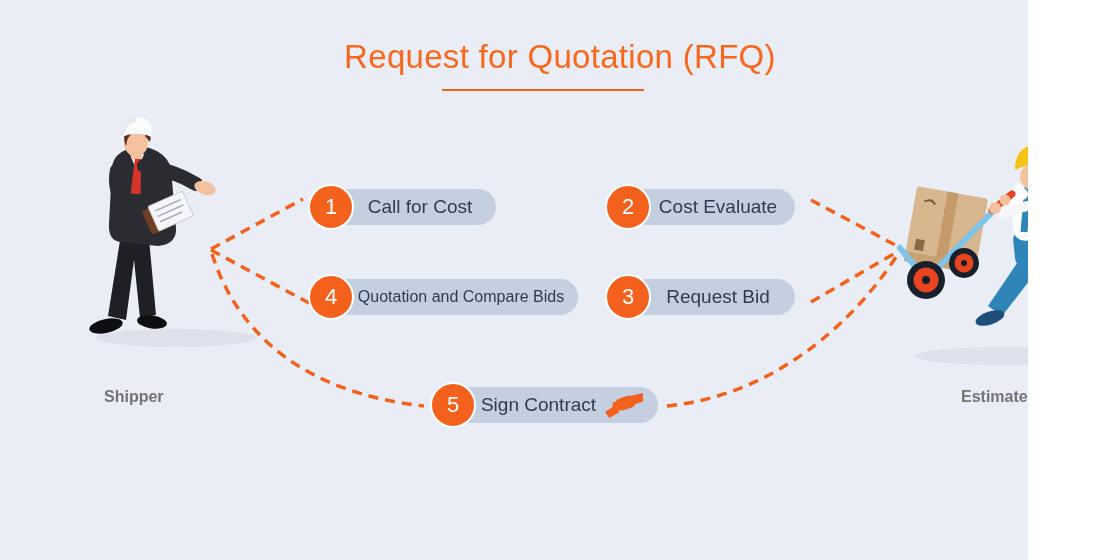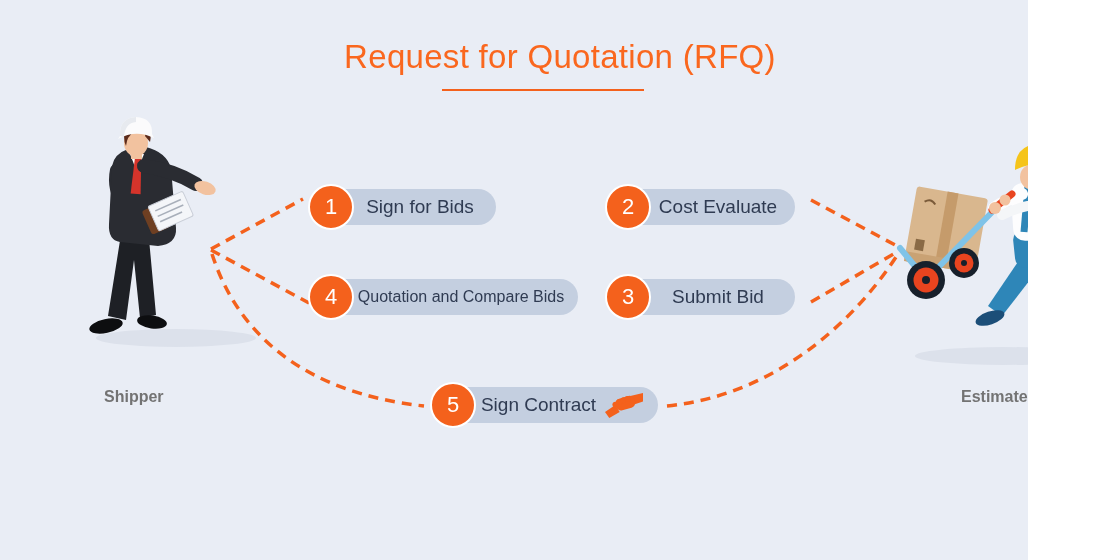--- a/index.html
+++ b/index.html
@@ -115,36 +115,36 @@
     <circle cx="48" cy="150" r="19" fill="#17202B"></circle>
     <circle cx="48" cy="150" r="12.5" fill="#E8441F"></circle>
     <circle cx="48" cy="150" r="4" fill="#17202B"></circle>
     <circle cx="86" cy="133" r="15" fill="#17202B"></circle>
     <circle cx="86" cy="133" r="9.5" fill="#E8441F"></circle>
     <circle cx="86" cy="133" r="3" fill="#17202B"></circle>
   </svg>
 
   <div class="pill" style="left:310px;top:189px;width:186px">
     <span class="badge">1</span>
-    <span>Sign for Bids</span>
+    <span>Call for Cost</span>
   </div>
 
   <div class="pill" style="left:607px;top:189px;width:188px">
     <span class="badge">2</span>
     <span>Cost Evaluate</span>
   </div>
 
   <div class="pill small-text" style="left:310px;top:279px;width:268px">
     <span class="badge">4</span>
     <span>Quotation and Compare Bids</span>
   </div>
 
   <div class="pill" style="left:607px;top:279px;width:188px">
     <span class="badge">3</span>
-    <span>Submit Bid</span>
+    <span>Request Bid</span>
   </div>
 
   <div class="pill" style="left:432px;top:387px;width:226px">
     <span class="badge">5</span>
     <span>Sign Contract</span>
     <svg class="hs-icon" width="38" height="28" viewBox="0 0 44 32">
       <g fill="#F4611C">
         <polygon points="44,2 28,6 32,16 44,12"></polygon>
         <polygon points="0,24 12,16 17,24 5,31"></polygon>
         <rect x="12" y="7" width="23" height="14" rx="6" transform="rotate(-16 23 14)"></rect>

